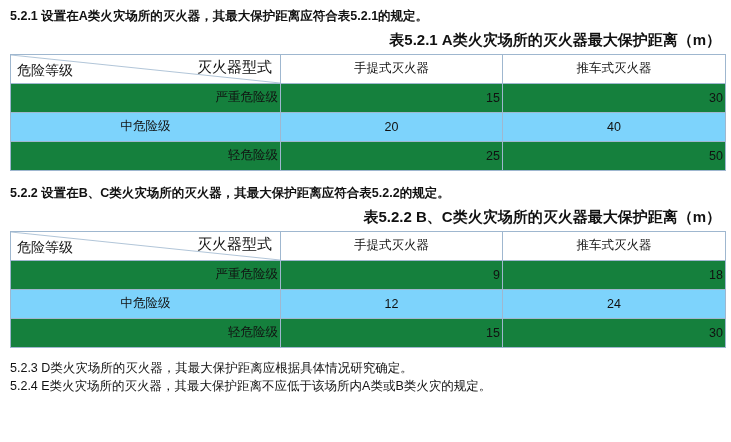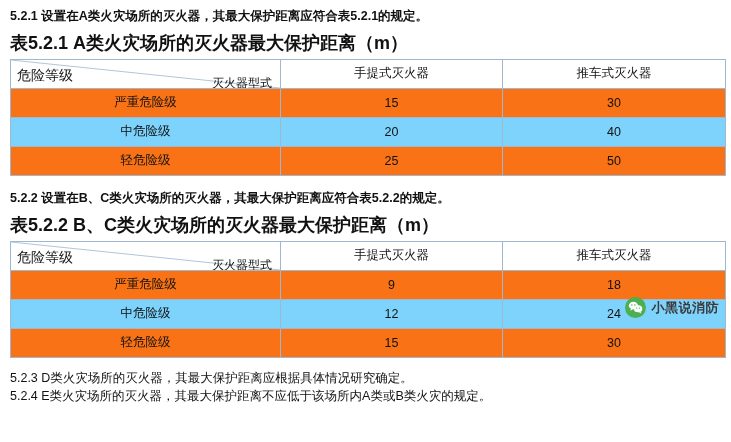--- a/index.html
+++ b/index.html
@@ -29,22 +29,22 @@
     margin: 0 0 6px 0;
   }
   .clause-plain {
     font-size: 12.5px;
     font-weight: normal;
     line-height: 1.35;
     color: #111111;
     margin: 0;
   }
   .table-caption {
-    text-align: left;
-    font-size: 18px;
+    text-align: right;
+    font-size: 15px;
     font-weight: bold;
     color: #111111;
     margin: 1px 0 4px 0;
   }
   table.fire-table {
     border-collapse: collapse;
     width: 715px;
     margin: 0 auto;
     table-layout: fixed;
   }
@@ -55,21 +55,22 @@
     text-align: center;
     padding: 3px 2px;
     height: 22px;
     vertical-align: middle;
   }
   td.head-cell {
     background: #ffffff;
     font-weight: normal;
   }
   tr.row-shaded td {
-    background: #f97316;
+    background: #15803d;
+    text-align: right;
   }
   tr.row-plain td {
     background: #7dd3fc;
   }
   
   td.split-head {
     position: relative;
     padding: 0;
     height: 44px;
     overflow: hidden;
@@ -78,23 +79,22 @@
   td.split-head .diag {
     position: absolute;
     left: 0;
     top: 0;
     width: 100%;
     height: 100%;
   }
   td.split-head .upper {
     position: absolute;
     right: 8px;
-    top: 15px;
-    font-size: 12px;
-    text-decoration: underline;
+    top: 3px;
+    font-size: 15px;
   }
   td.split-head .lower {
     position: absolute;
     left: 6px;
     bottom: 3px;
     font-size: 14px;
   }
   .spacer-md { height: 14px; }
   .tail {
     margin-top: 12px;
@@ -214,29 +214,14 @@
         <td>30</td>
       </tr>
     </tbody>
   </table>
 
   <div class="tail">
     <p class="clause-plain">5.2.3 D类火灾场所的灭火器，其最大保护距离应根据具体情况研究确定。</p>
     <p class="clause-plain">5.2.4 E类火灾场所的灭火器，其最大保护距离不应低于该场所内A类或B类火灾的规定。</p>
   </div>
 
-  <div class="wechat">
-    <span class="wx-icon">
-      <svg width="15" height="13" viewBox="0 0 15 13">
-        <ellipse cx="5.4" cy="4.6" rx="4.6" ry="3.8" fill="#ffffff"></ellipse>
-        <polygon points="3.2,7.6 2.2,9.8 4.8,8.5" fill="#ffffff"></polygon>
-        <ellipse cx="10.1" cy="7.8" rx="4.2" ry="3.5" fill="#ffffff"></ellipse>
-        <polygon points="12.4,10.4 13.4,12.4 10.9,11.2" fill="#ffffff"></polygon>
-        <circle cx="3.9" cy="3.9" r="0.75" fill="#4caf50"></circle>
-        <circle cx="6.9" cy="3.9" r="0.75" fill="#4caf50"></circle>
-        <circle cx="8.8" cy="7.1" r="0.65" fill="#4caf50"></circle>
-        <circle cx="11.5" cy="7.1" r="0.65" fill="#4caf50"></circle>
-      </svg>
-    </span>
-    <span class="wx-text">小黑说消防</span>
-  </div>
 
 </div>
 
 </body></html>

